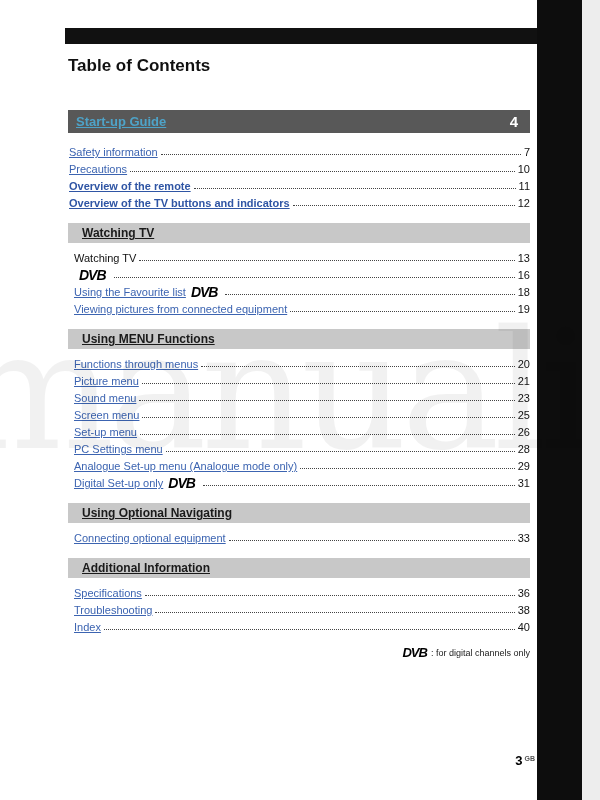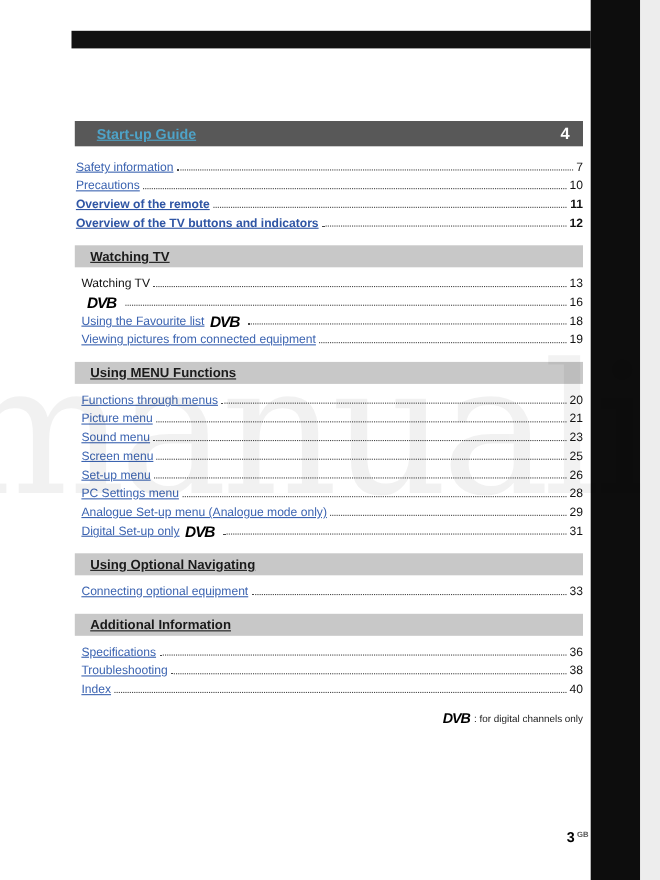--- a/index.html
+++ b/index.html
@@ -33,21 +33,21 @@
   }
   .content {
     position: absolute; left: 68px; top: 110px;
     width: 462px;
   }
   
   .chapter-bar {
     background: #585858;
     height: 23px;
     display: flex; align-items: center; justify-content: space-between;
-    padding: 0 12px 0 20px;
+    padding: 0 12px 0 8px;
     margin-bottom: 13px;
   }
   .chapter-label {
     color: #4ea3c8; font-size: 13px; font-weight: bold;
     text-decoration: underline; cursor: pointer;
   }
   .chapter-page { color: #ffffff; font-size: 15px; font-weight: bold; }
   
   .section-bar {
     background: #c8c8c8;
@@ -72,21 +72,21 @@
   .entry-label.link { color: #3c64b1; text-decoration: underline; cursor: pointer; }
   .entry-label.link-bold { color: #2f55a4; text-decoration: underline; font-weight: bold; cursor: pointer; }
   .entry-label.plain { color: #111; }
   .leader {
     flex: 1;
     border-bottom: 1.5px dotted #444;
     margin: 0 3px 3px 3px;
     min-width: 12px;
   }
   .entry-page { color: #111; font-size: 11px; }
-  .entry-page.bold { font-weight: bold; }
+  .entry-page.bold { font-weight: normal; }
   .dvb {
     font-weight: 800; font-style: italic;
     font-size: 14px; letter-spacing: -1px;
     color: #000;
     margin: 0 5px;
     line-height: 11px;
   }
   .footnote {
     margin-top: 14px;
     text-align: right;
@@ -112,20 +112,21 @@
     z-index: 10;
     white-space: nowrap;
   }
 </style>
 </head>
 <body>
 
 <div class="sheet">
   <div class="edge-strip"></div>
   <div class="top-rule"></div>
+  <h1 class="page-title">Table of Contents</h1>
 
   <div class="content">
     <div id="toc">
         <div class="chapter-bar">
           <span class="chapter-label">Start-up Guide</span>
           <span class="chapter-page">4</span>
         </div>
         <div class="entry chapter-entry">
           <span class="entry-label link">Safety information</span>
           <span class="leader"></span>

